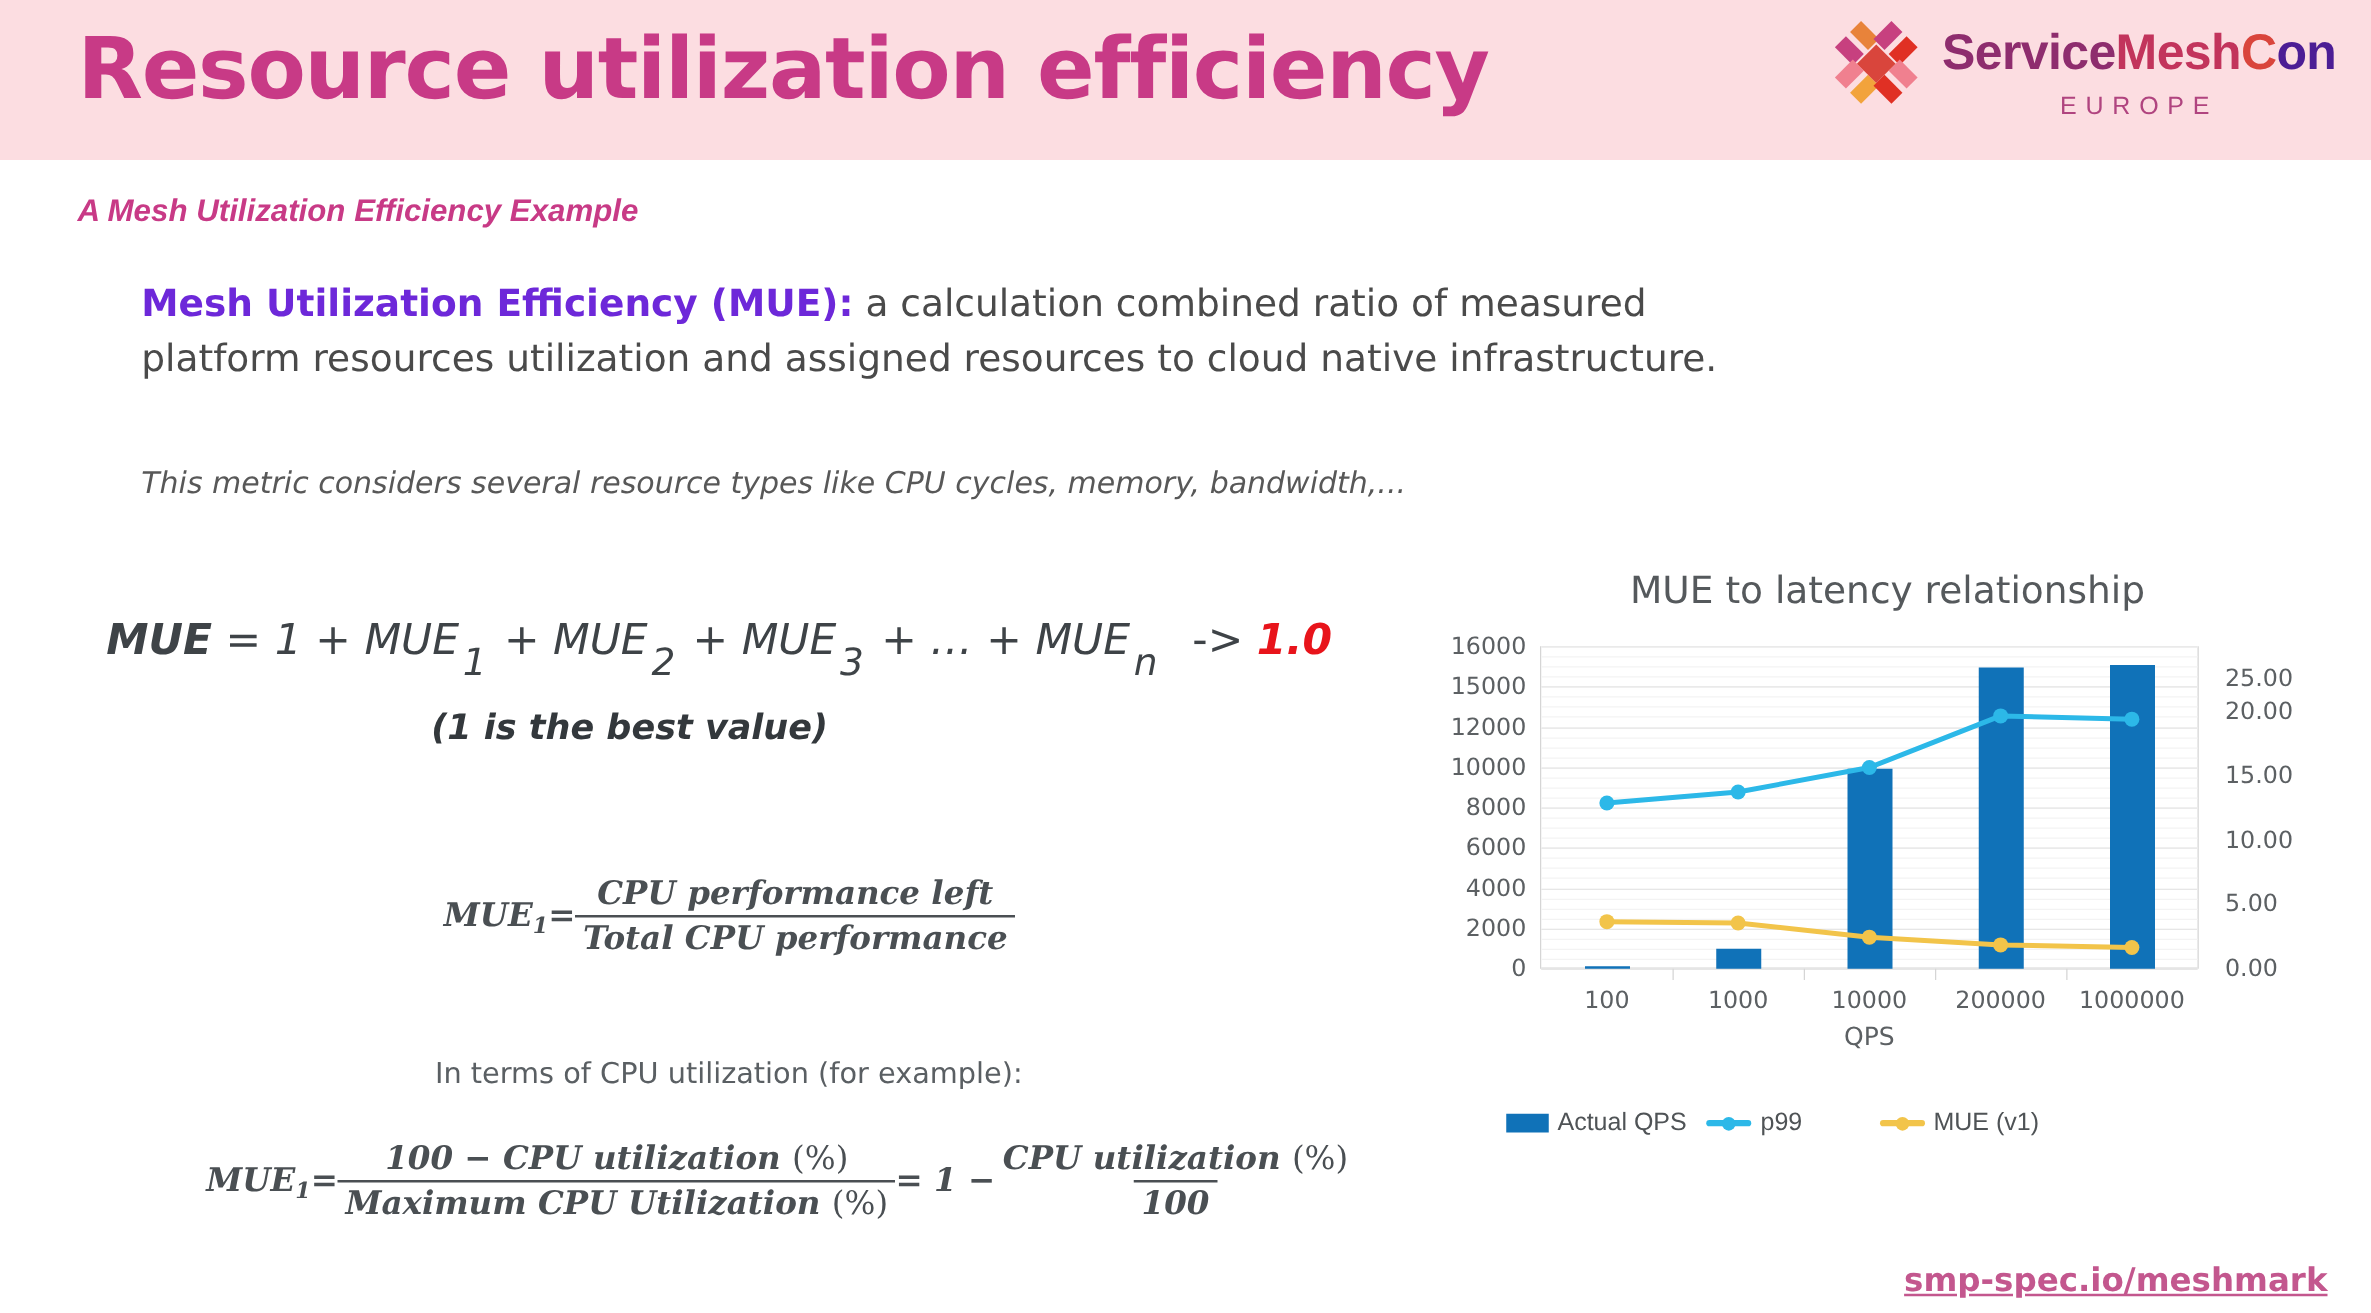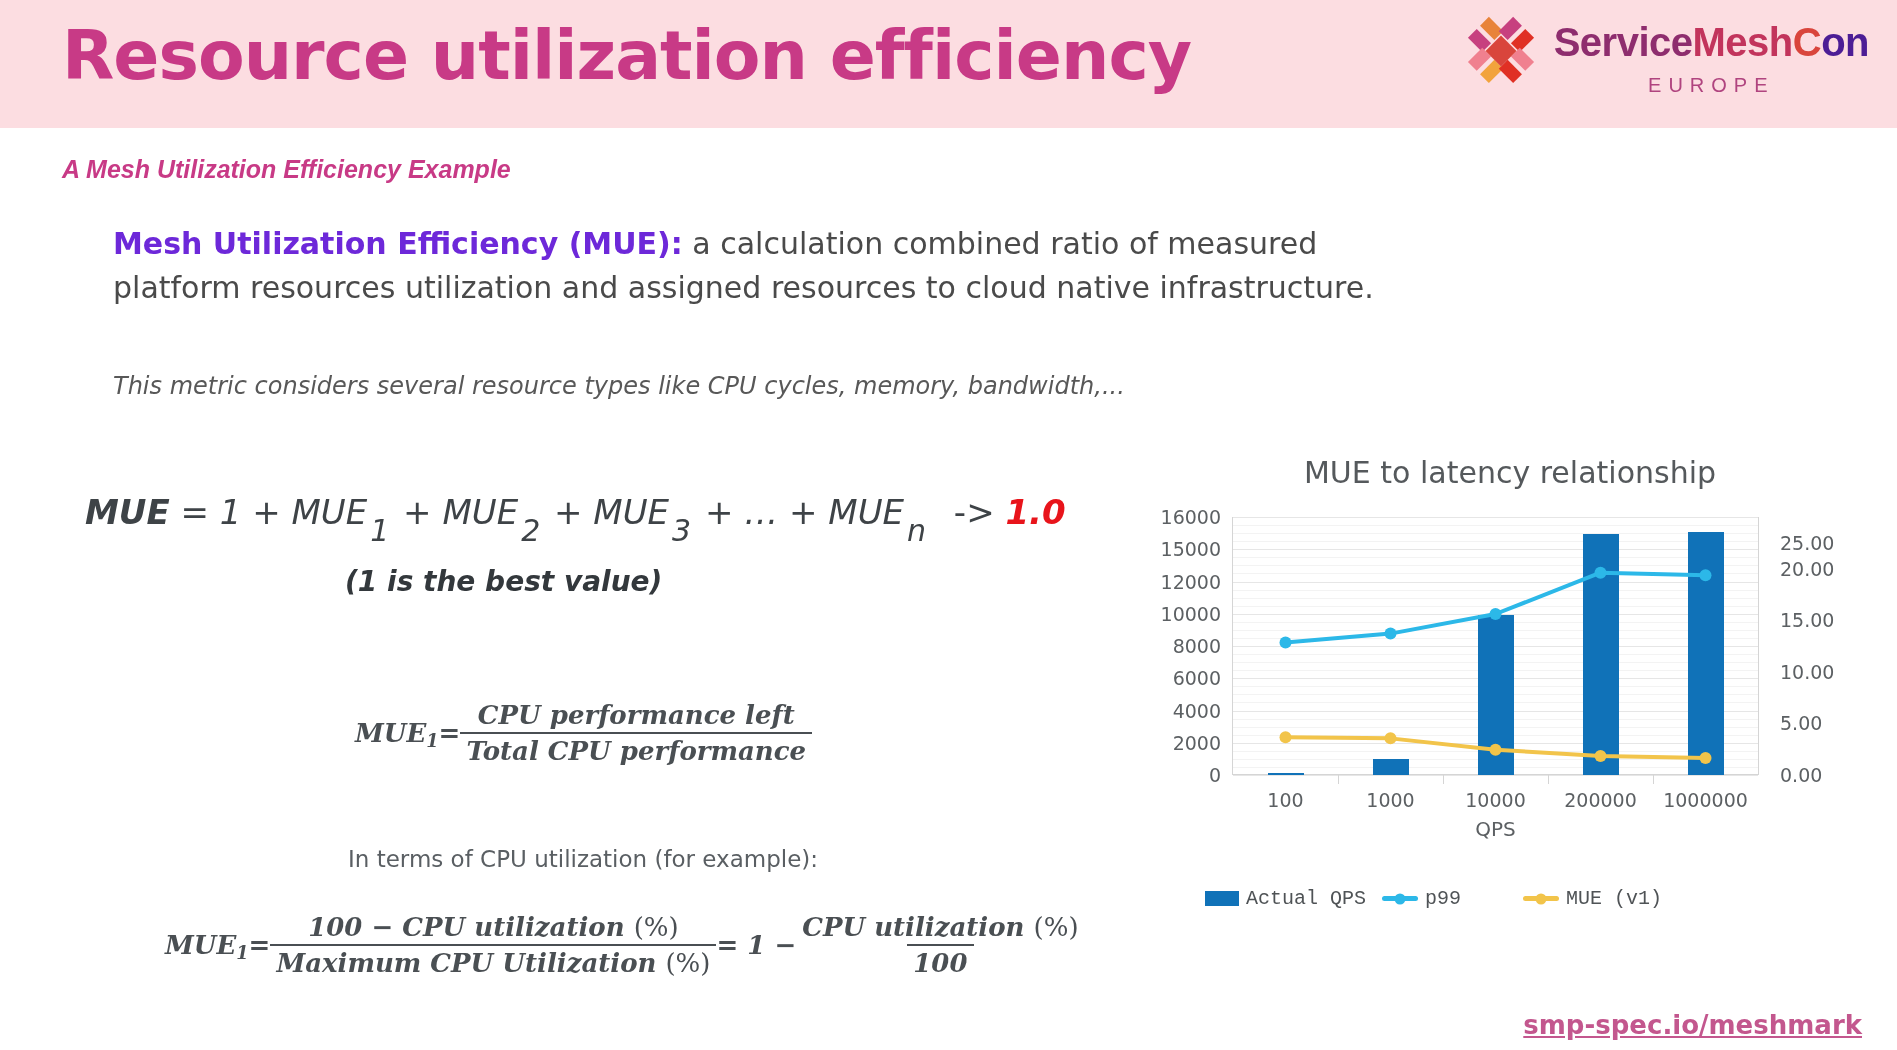--- a/index.html
+++ b/index.html
@@ -127,21 +127,21 @@
   }
   .xsep { position:absolute; top:100%; width:1px; height:9px; background:#d5d5d5; }
   .bar { position:absolute; bottom:0; background:#1072b8; }
   .xlabel {
     position:absolute; left:103px; top:362px; width:525px; text-align:center;
     font-size:20px; color:#5c6063; font-family:"DejaVu Sans", sans-serif;
   }
   .legend {
     position:absolute; left:75px; top:432px; width:600px;
     display:flex; align-items:center; gap:16px;
-    font-size:20px; color:#4f5356; font-family:Liberation Mono, monospace;
+    font-size:20px; color:#4f5356; font-family:Liberation Sans, sans-serif;
   }
   .legend .item { display:flex; align-items:center; gap:7px; }
   .legend .swatch-bar { width:34px; height:15px; background:#1072b8; }
   .legend .swatch-line { width:36px; height:5px; border-radius:3px; position:relative; }
   .legend .swatch-line::after {
     content:""; position:absolute; left:50%; top:50%;
     width:11px; height:11px; border-radius:50%;
     transform:translate(-50%,-50%); background:inherit;
   }
   .legend .gap { width:30px; }

